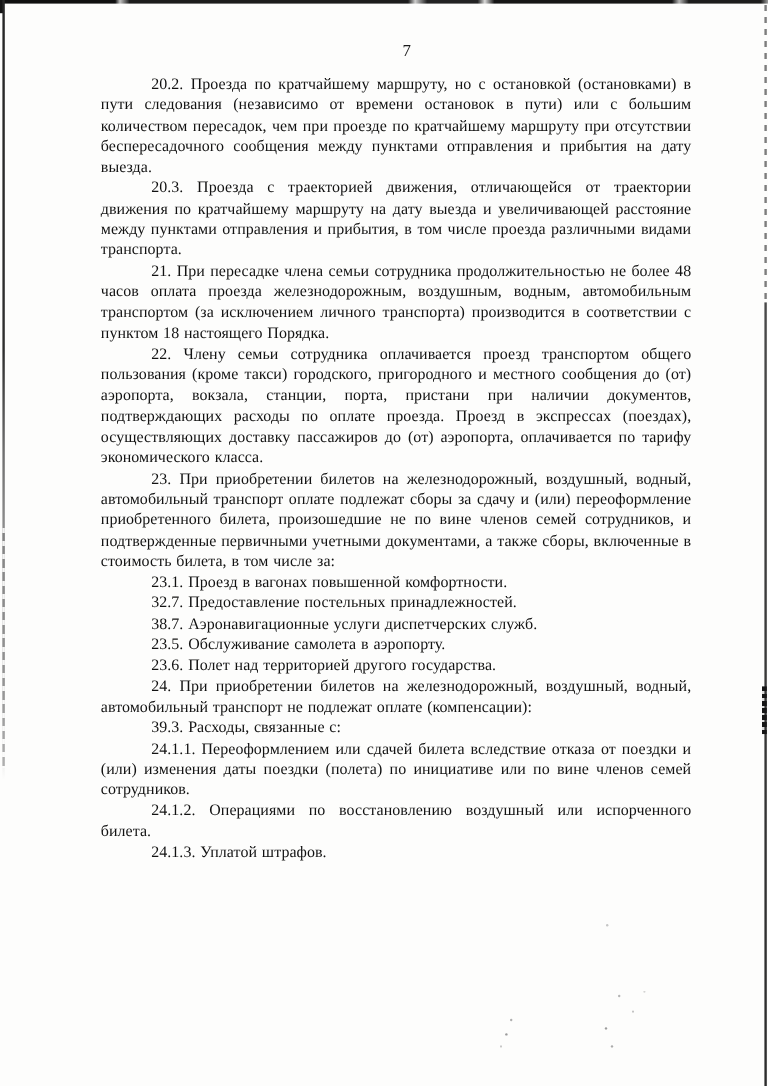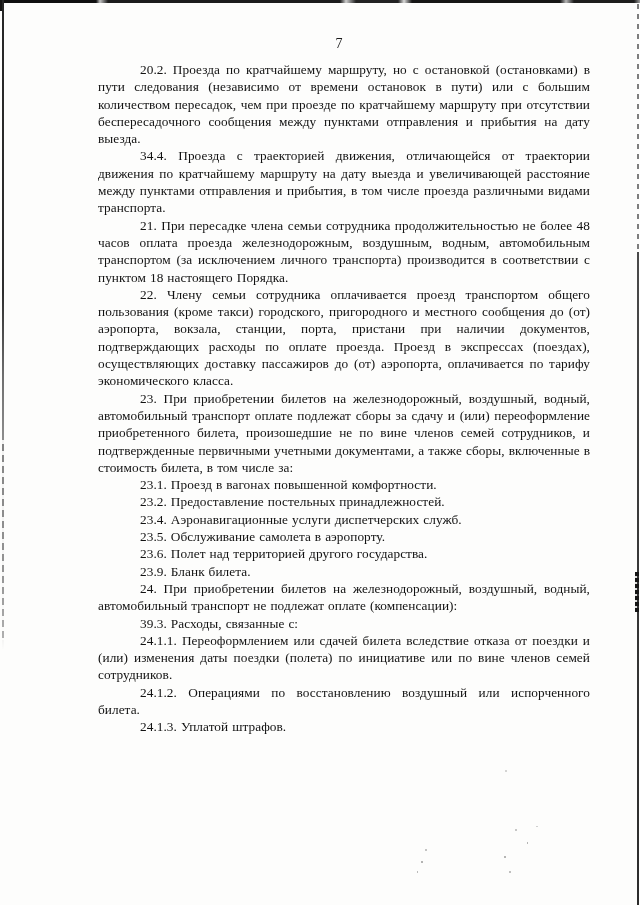--- a/index.html
+++ b/index.html
@@ -20,21 +20,21 @@
   
   .page-number {
     position: absolute;
     top: 36px; left: 93px; width: 492px;
     text-align: center;
     font-size: 14px;
     color: #1a1a1a;
   }
   .doc-body {
     position: absolute;
-    top: 61px; left: 98px; width: 492px;
+    top: 61px; left: 84px; width: 492px;
   }
   .para {
     margin: 0;
     font-size: 13.3px;
     line-height: 17.3px;
     text-align: justify;
     text-indent: 42px;
     letter-spacing: 0.05px;
     word-spacing: 0.6px;
     color: #121212;
@@ -103,30 +103,29 @@
   <div class="speck" style="left:509px; top:871px; width:2px; height:2px; background:#ababab;"></div>
   <div class="speck" style="left:515px; top:829px; width:2px; height:2px; background:#b5b5b5;"></div>
   <div class="speck" style="left:527px; top:842px; width:1px; height:2px; background:#9d9d9d;"></div>
   <div class="speck" style="left:536px; top:826px; width:2px; height:1px; background:#c0c0c0;"></div>
   <div class="speck" style="left:505px; top:770px; width:2px; height:2px; background:#c6c6c6;"></div>
 
   <div class="page-number">7</div>
 
   <div class="doc-body">
     <p class="para">20.2. Проезда по кратчайшему маршруту, но с остановкой (остановками) в пути следования (независимо от времени остановок в пути) или с большим количеством пересадок, чем при проезде по кратчайшему маршруту при отсутствии беспересадочного сообщения между пунктами отправления и прибытия на дату выезда.</p>
-      <p class="para">34.4. Проезда с траекторией движения, отличающейся от траектории движения по кратчайшему маршруту на дату выезда и увеличивающей расстояние между пунктами отправления и прибытия, в том числе проезда различными видами транспорта.</p>
+      <p class="para">20.3. Проезда с траекторией движения, отличающейся от траектории движения по кратчайшему маршруту на дату выезда и увеличивающей расстояние между пунктами отправления и прибытия, в том числе проезда различными видами транспорта.</p>
       <p class="para">21. При пересадке члена семьи сотрудника продолжительностью не более 48 часов оплата проезда железнодорожным, воздушным, водным, автомобильным транспортом (за исключением личного транспорта) производится в соответствии с пунктом 18 настоящего Порядка.</p>
       <p class="para">22. Члену семьи сотрудника оплачивается проезд транспортом общего пользования (кроме такси) городского, пригородного и местного сообщения до (от) аэропорта, вокзала, станции, порта, пристани при наличии документов, подтверждающих расходы по оплате проезда. Проезд в экспрессах (поездах), осуществляющих доставку пассажиров до (от) аэропорта, оплачивается по тарифу экономического класса.</p>
       <p class="para">23. При приобретении билетов на железнодорожный, воздушный, водный, автомобильный транспорт оплате подлежат сборы за сдачу и (или) переоформление приобретенного билета, произошедшие не по вине членов семей сотрудников, и подтвержденные первичными учетными документами, а также сборы, включенные в стоимость билета, в том числе за:</p>
       <p class="para">23.1. Проезд в вагонах повышенной комфортности.</p>
-      <p class="para">23.2. Предоставление постельных принадлежностей.</p>
-      <p class="para">23.4. Аэронавигационные услуги диспетчерских служб.</p>
+      <p class="para">32.7. Предоставление постельных принадлежностей.</p>
+      <p class="para">38.7. Аэронавигационные услуги диспетчерских служб.</p>
       <p class="para">23.5. Обслуживание самолета в аэропорту.</p>
       <p class="para">23.6. Полет над территорией другого государства.</p>
-      <p class="para">23.9. Бланк билета.</p>
       <p class="para">24. При приобретении билетов на железнодорожный, воздушный, водный, автомобильный транспорт не подлежат оплате (компенсации):</p>
       <p class="para">39.3. Расходы, связанные с:</p>
       <p class="para">24.1.1. Переоформлением или сдачей билета вследствие отказа от поездки и (или) изменения даты поездки (полета) по инициативе или по вине членов семей сотрудников.</p>
       <p class="para">24.1.2. Операциями по восстановлению воздушный или испорченного билета.</p>
       <p class="para">24.1.3. Уплатой штрафов.</p>
   </div>
 
 </div>
 
 </body></html>

